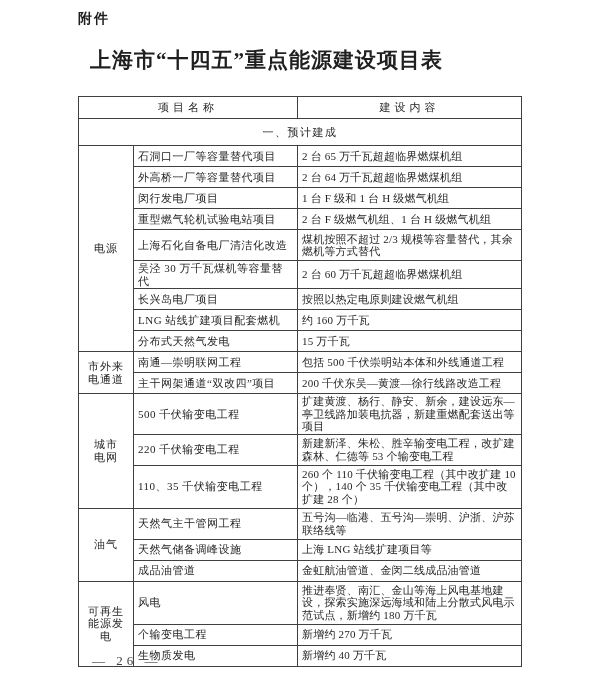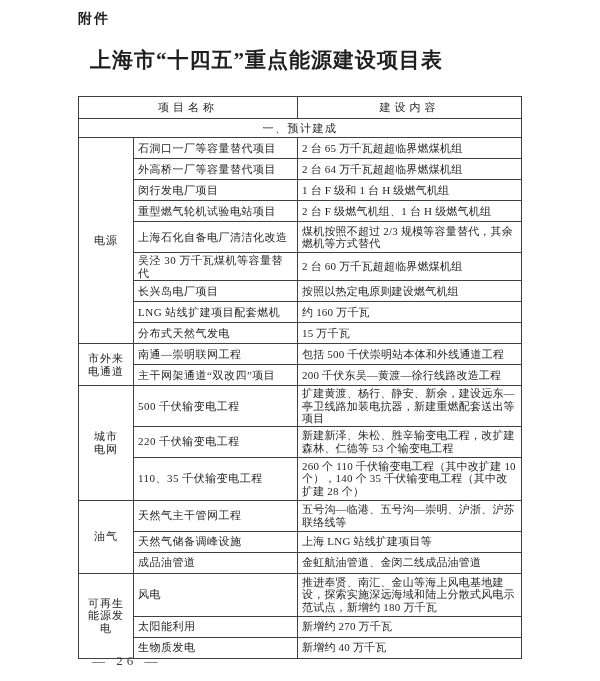--- a/index.html
+++ b/index.html
@@ -28,21 +28,21 @@
     font-size:11px;line-height:12.5px;
     font-weight:normal;
     padding:1px 4px;
     vertical-align:middle;
     overflow:hidden;
   }
   .col-group{width:55px;}
   .col-name{width:164px;}
   .col-content{width:224px;}
   tr.h-head{height:22px;}
-  tr.h-sec{height:19px;}
+  tr.h-sec{height:27px;}
   tr.h1{height:21px;}
   tr.h2{height:31px;}
   tr.h3{height:43px;}
   .head-cell{
     text-align:center;font-weight:bold;letter-spacing:4px;font-size:11px;
   }
   .section-cell{
     text-align:center;font-weight:bold;letter-spacing:1.5px;font-size:11px;
   }
   .group-cell{
@@ -158,21 +158,21 @@
     <td class="content-cell">金虹航油管道、金闵二线成品油管道</td>
   </tr>
 
   <tr class="h3">
     <td rowspan="3" class="group-cell">可再生
 能源发电</td>
     <td class="name-cell">风电</td>
     <td class="content-cell">推进奉贤、南汇、金山等海上风电基地建设，探索实施深远海域和陆上分散式风电示范试点，新增约 180 万千瓦</td>
   </tr>
   <tr class="h1">
-    <td class="name-cell">太阳能利用</td>
+    <td class="name-cell">个输变电工程</td>
     <td class="content-cell">新增约 270 万千瓦</td>
   </tr>
   <tr class="h1">
     <td class="name-cell">生物质发电</td>
     <td class="content-cell">新增约 40 万千瓦</td>
   </tr>
 </tbody>
   </table>
 
 <div class="page-footer">— 26 —</div>

